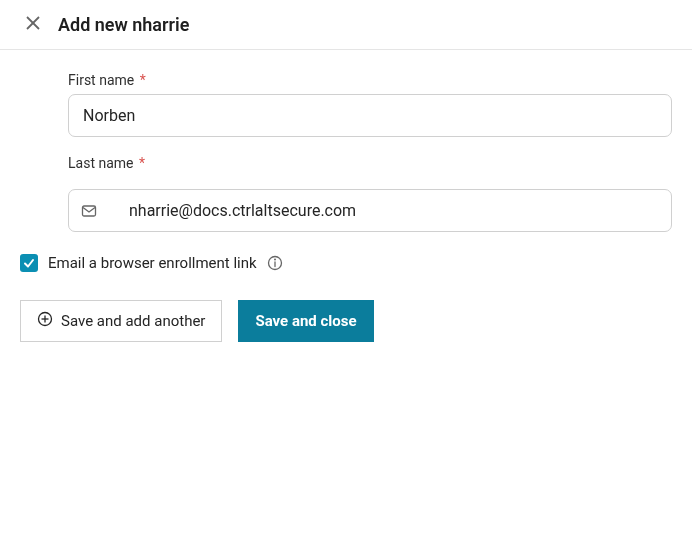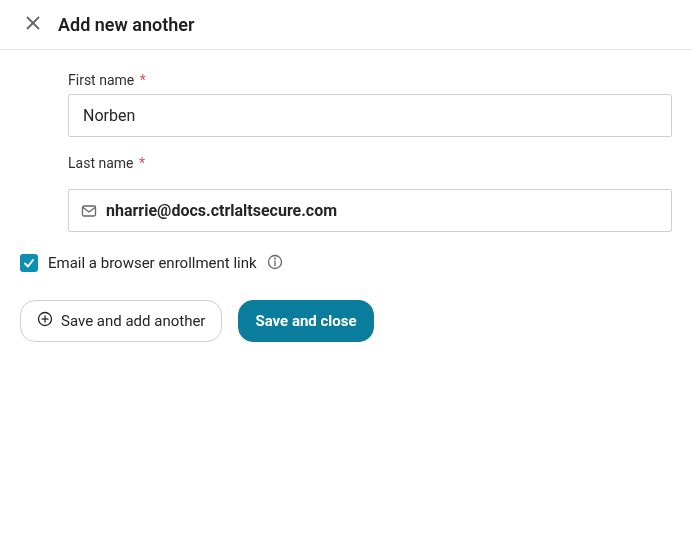--- a/index.html
+++ b/index.html
@@ -55,21 +55,21 @@
     }
     .required {
       color: #d9534f;
       margin-left: 2px;
     }
     .form-input {
       width: 100%;
       padding: 11px 14px;
       font-size: 16px;
       border: 1px solid #d0d0d0;
-      border-radius: 2px;
+      border-radius: 7px;
       color: #252525;
       outline: none;
       font-family: inherit;
     }
     .input-with-icon {
       position: relative;
     }
     .input-icon {
       position: absolute;
       left: 13px;
@@ -77,26 +77,25 @@
       transform: translateY(-50%);
       color: #666;
       pointer-events: none;
       display: flex;
     }
     .input-icon svg {
       width: 16px;
       height: 16px;
     }
     .input-with-icon .form-input {
-      padding-left: 37px;
-      font-weight: bold;
+      padding-left: 60px;
     }
     .checkbox-row {
       display: flex;
-      align-items: flex-start;
+      align-items: center;
       gap: 10px;
       margin-top: 22px;
       margin-bottom: 28px;
     }
     .checkbox {
       width: 18px;
       height: 18px;
       border-radius: 3px;
       background: #0b8fb3;
       display: flex;
@@ -123,21 +122,21 @@
       width: 16px;
       height: 16px;
     }
     .button-row {
       display: flex;
       gap: 16px;
     }
     .btn {
       padding: 10px 16px;
       font-size: 15px;
-      border-radius: 15px;
+      border-radius: 0;
       cursor: pointer;
       display: inline-flex;
       align-items: center;
       gap: 8px;
       font-family: inherit;
       text-align: center;
     }
     .btn-secondary {
       background: #fff;
       border: 1px solid #d0d0d0;
@@ -159,21 +158,21 @@
 
 <div class="modal-header">
   <button class="close-btn">
     <span>
       <svg viewBox="0 0 14 14" fill="none" stroke="currentColor" stroke-width="1.8">
         <line x1="1" y1="1" x2="13" y2="13"></line>
         <line x1="13" y1="1" x2="1" y2="13"></line>
       </svg>
     </span>
   </button>
-  <h1 class="modal-title">Add new another</h1>
+  <h1 class="modal-title">Add new nharrie</h1>
 </div>
 
 <div class="modal-body">
 
   <div class="form-group">
     <label class="form-label">
       <span>First name</span>
       <span class="required">*</span>
     </label>
     <input type="text" class="form-input" value="Norben" style="">

